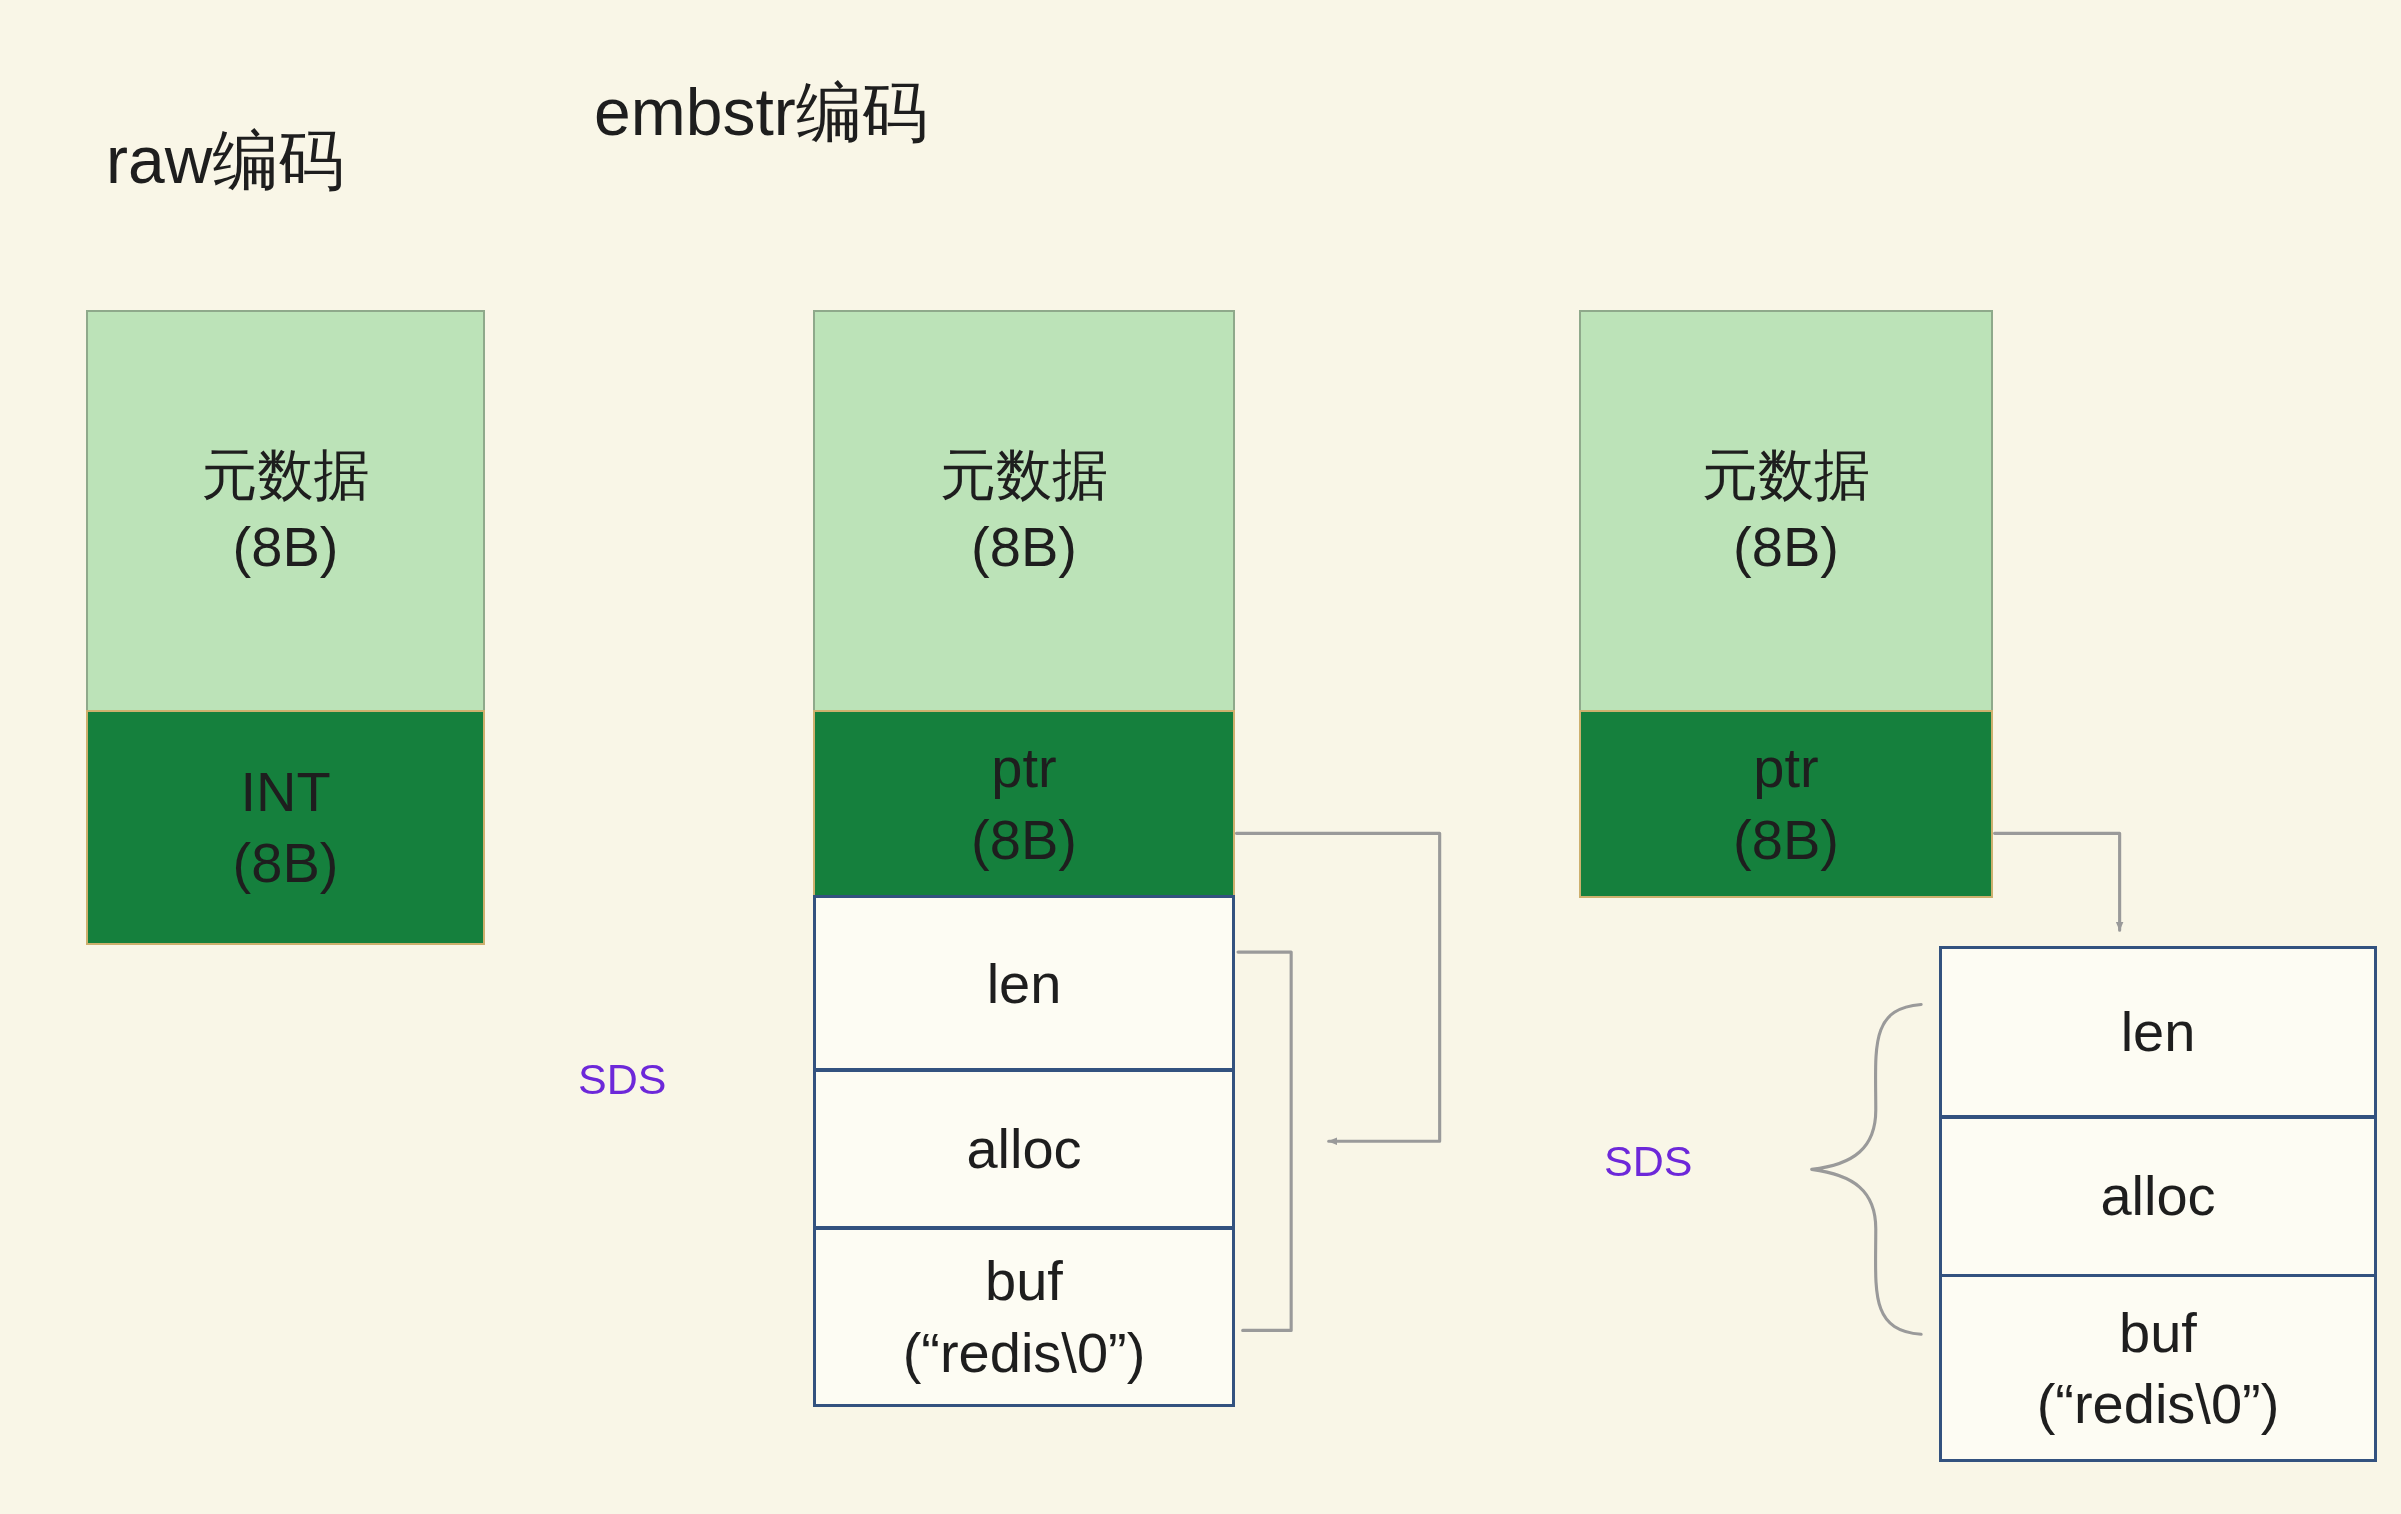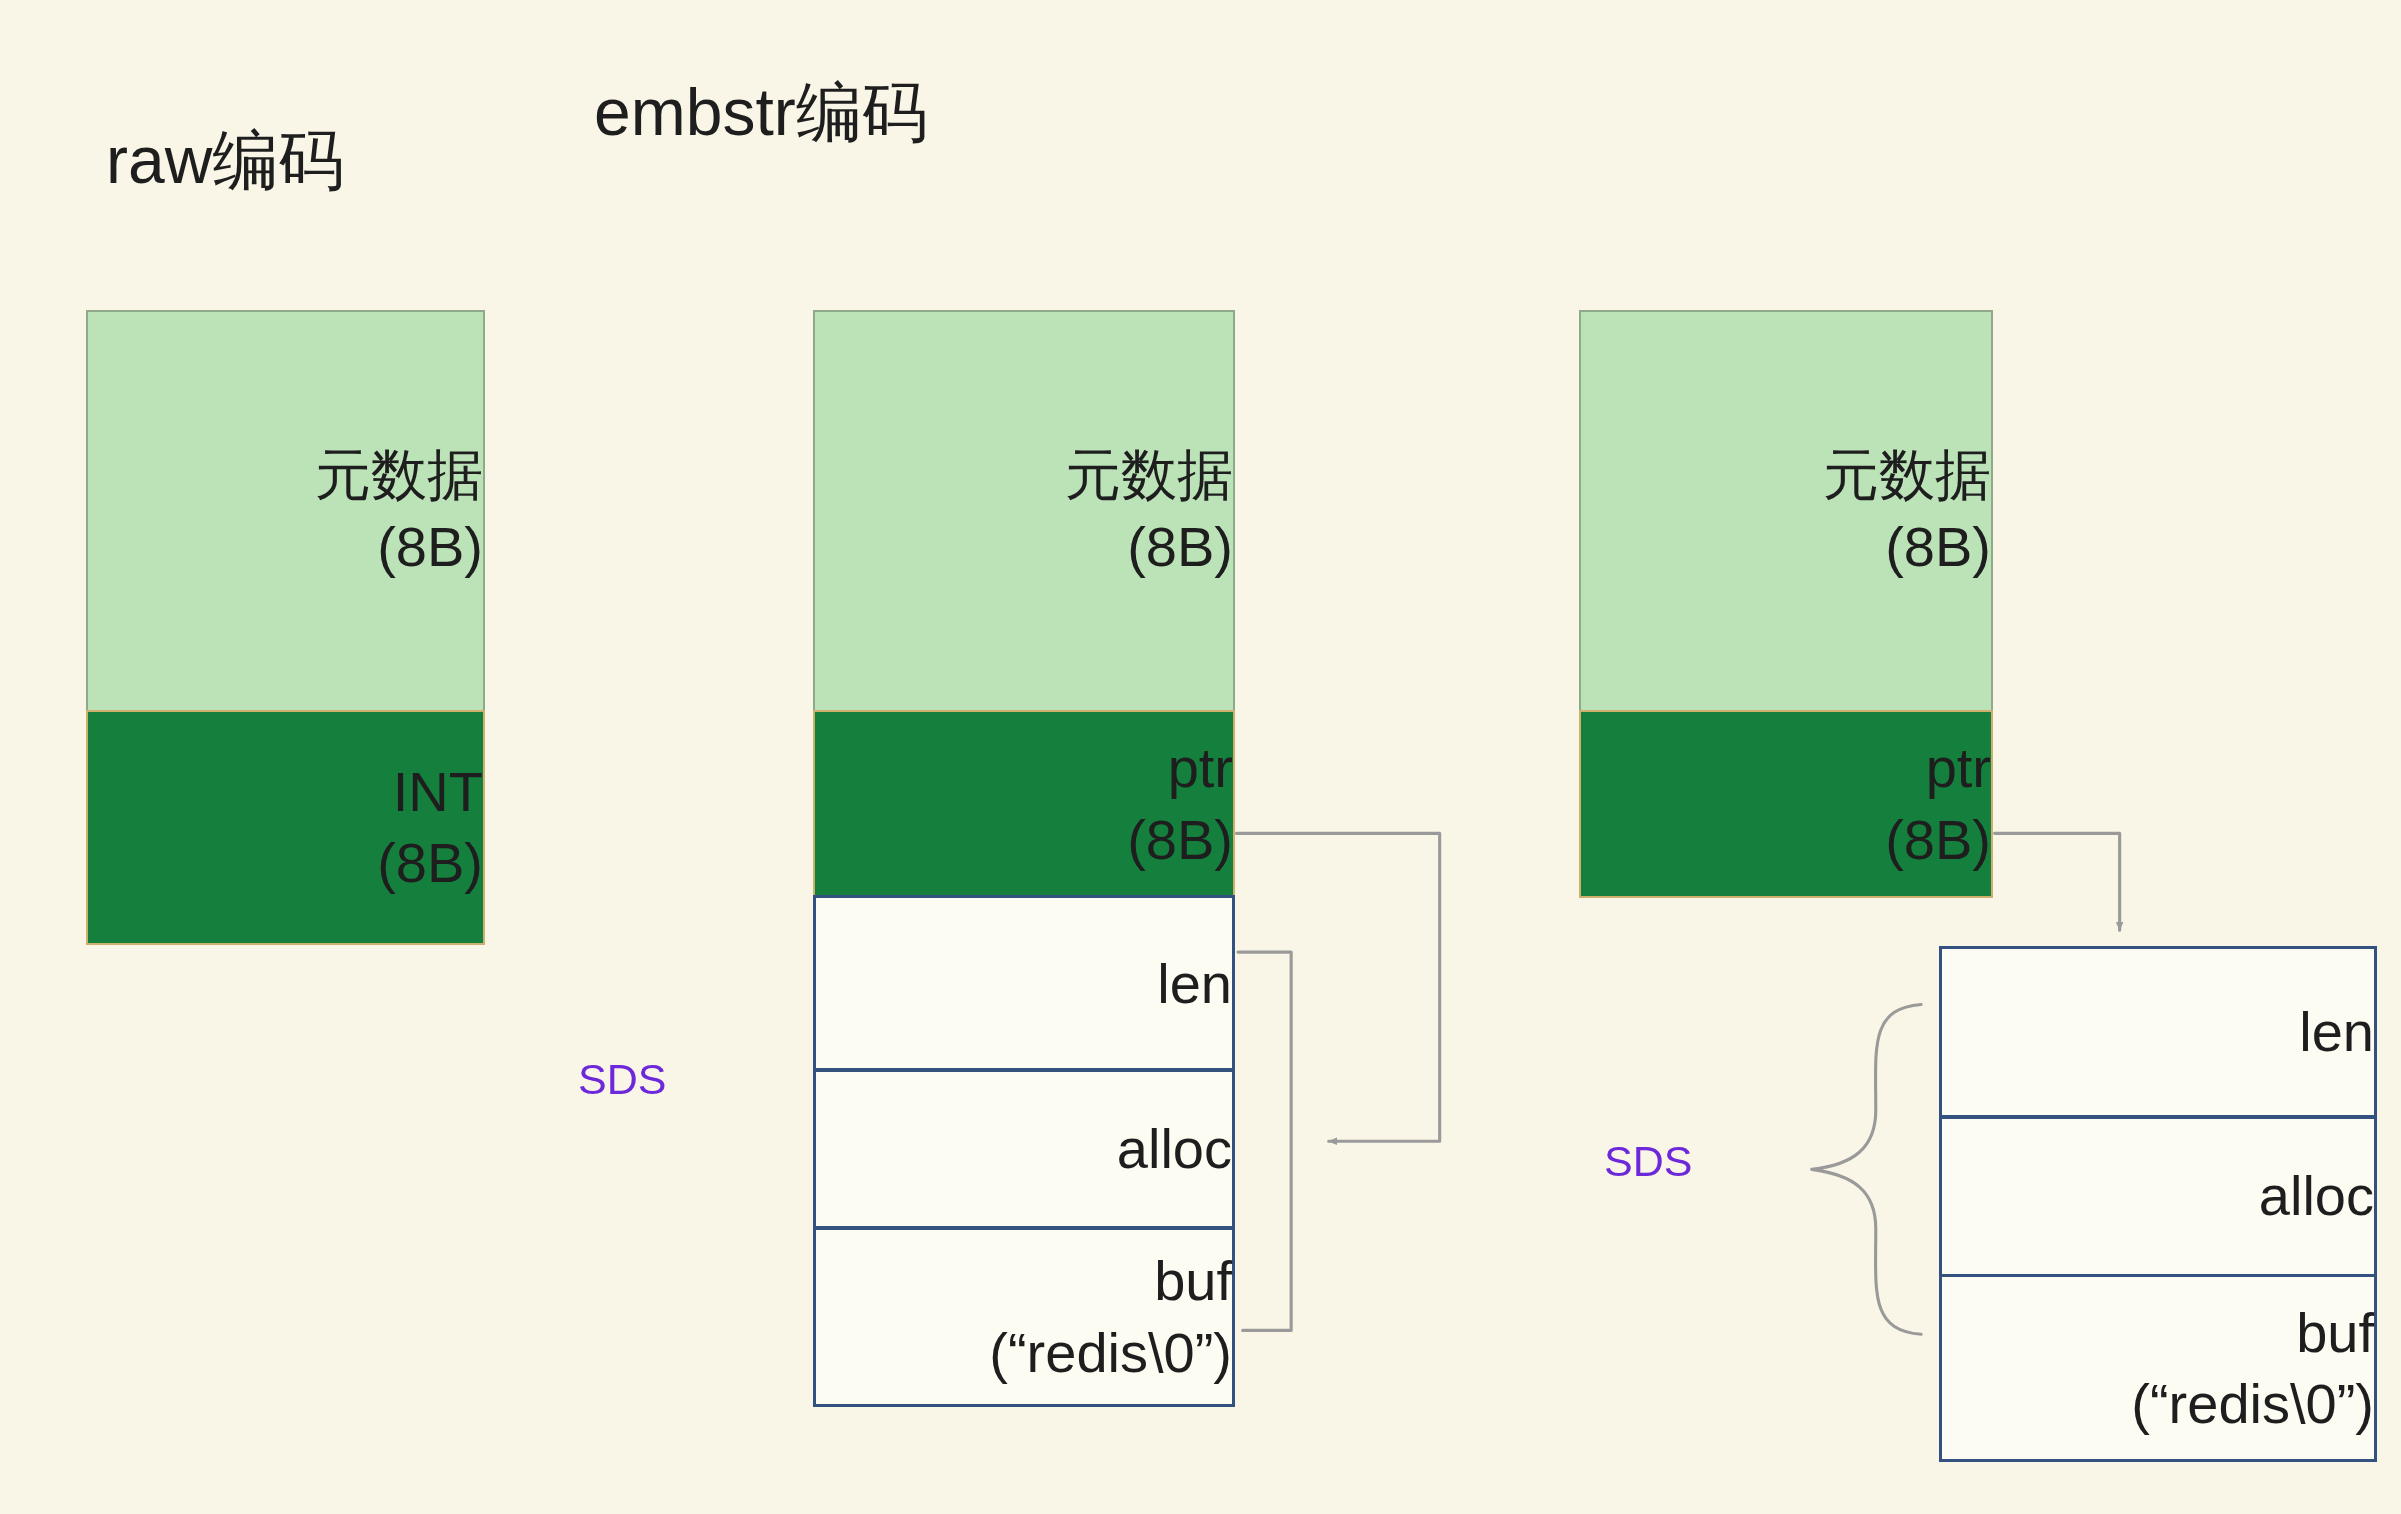--- a/index.html
+++ b/index.html
@@ -25,21 +25,21 @@
   .title.center{ text-align:left; white-space:normal;margin-top:8px; }
   .stack{
     position:absolute;
     display:flex;
     flex-direction:column;
   }
   .cell{
     box-sizing:border-box;
     display:flex;
     flex-direction:column;
-    align-items:flex-end;
+    align-items:center;
     justify-content:center;
     font-size:56px;
     line-height:1.28;
     text-align:center;
   }
   .cell + .cell{ margin-top:-2.3px; }
   .cell.green{
     background:#bce3b8;
     border:2.3px solid #8fa98b;
   }

